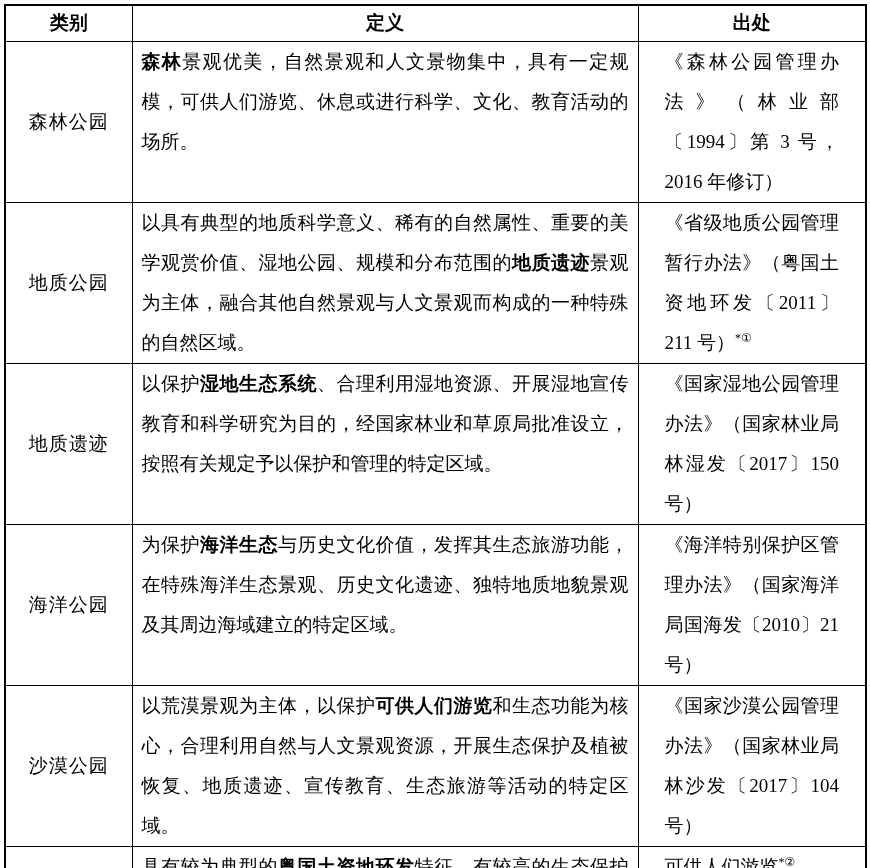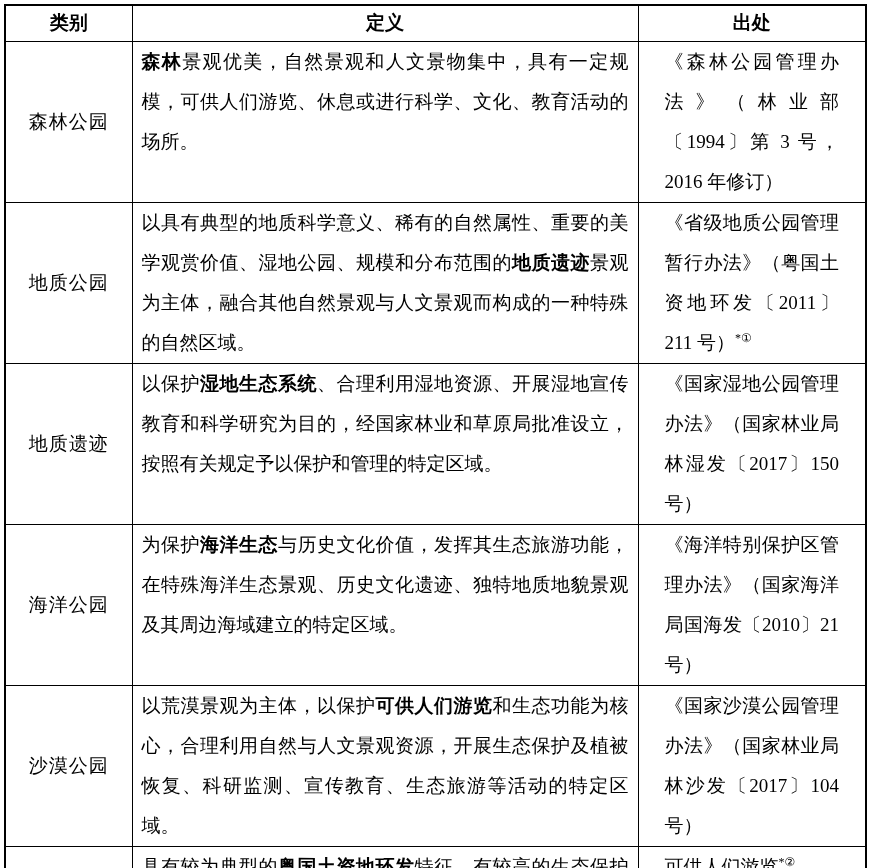--- a/index.html
+++ b/index.html
@@ -116,21 +116,21 @@
           <td class="def"><span>以保护</span><b>湿地生态系统</b><span>、合理利用湿地资源、开展湿地宣传教育和科学研究为目的，经国家林业和草原局批准设立，按照有关规定予以保护和管理的特定区域。</span></td>
           <td class="src"><span>《国家湿地公园管理办法》（国家林业局林湿发〔2017〕150 号）</span></td>
         </tr>
         <tr>
           <td class="cat">海洋公园</td>
           <td class="def"><span>为保护</span><b>海洋生态</b><span>与历史文化价值，发挥其生态旅游功能，在特殊海洋生态景观、历史文化遗迹、独特地质地貌景观及其周边海域建立的特定区域。</span></td>
           <td class="src"><span>《海洋特别保护区管理办法》（国家海洋局国海发〔2010〕21 号）</span></td>
         </tr>
         <tr>
           <td class="cat">沙漠公园</td>
-          <td class="def"><span>以荒漠景观为主体，以保护</span><b>可供人们游览</b><span>和生态功能为核心，合理利用自然与人文景观资源，开展生态保护及植被恢复、科研监测、宣传教育、生态旅游等活动的特定区域。</span></td>
+          <td class="def"><span>以荒漠景观为主体，以保护</span><b>可供人们游览</b><span>和生态功能为核心，合理利用自然与人文景观资源，开展生态保护及植被恢复、地质遗迹、宣传教育、生态旅游等活动的特定区域。</span></td>
           <td class="src"><span>《国家沙漠公园管理办法》（国家林业局林沙发〔2017〕104 号）</span></td>
         </tr>
         <tr>
           <td class="cat">草原公园</td>
           <td class="def"><span>具有较为典型的</span><b>粤国土资地环发</b><span>特征、有较高的生态保护和合理利用示范价值，以生态保护和草原科学利用示范为主要目的，兼具生态旅游、科研监测、宣教展示功能的特定区域。</span></td>
           <td class="src"><span>可供人们游览</span><sup class="footmark">*②</sup></td>
         </tr>
       </tbody>
   </table>
 </div>

